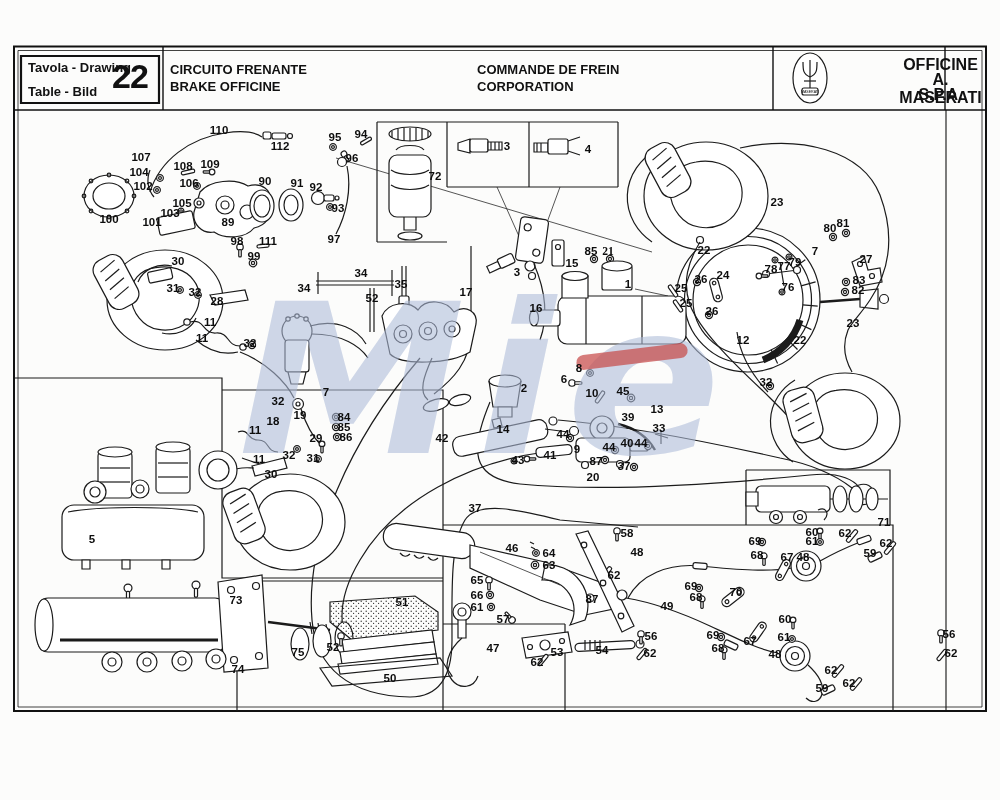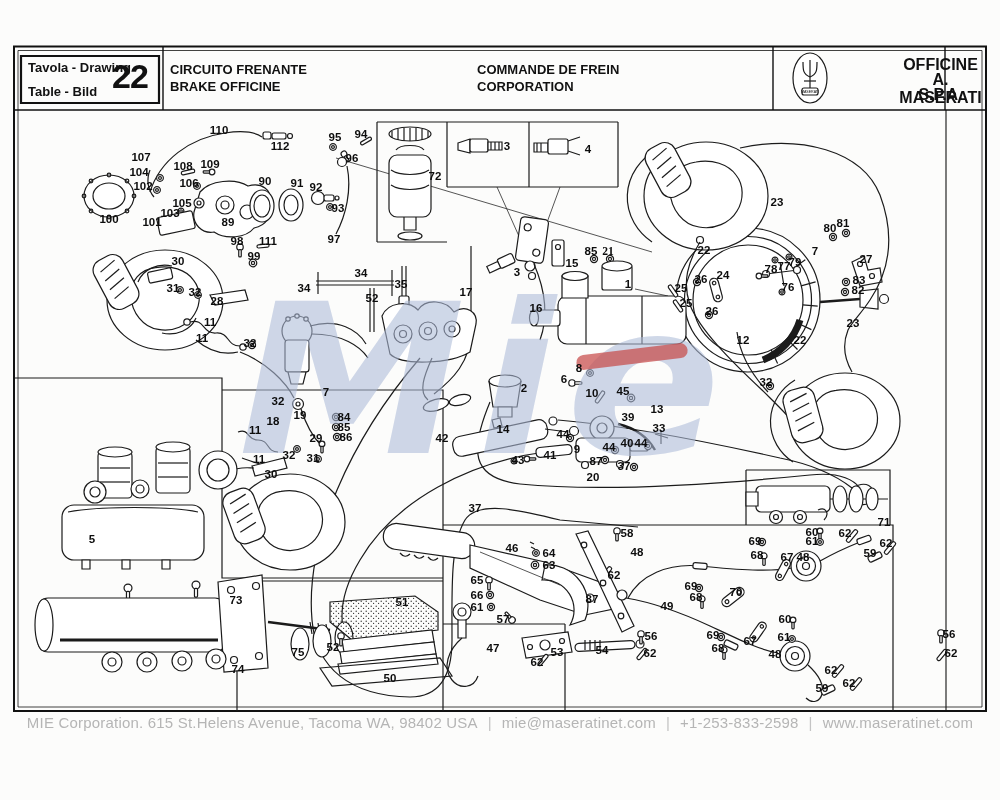--- a/index.html
+++ b/index.html
@@ -716,17 +716,14 @@
       <div class="plabel" style="left: 785px; top: 619px;">60</div>
       <div class="plabel" style="left: 784px; top: 637px;">61</div>
       <div class="plabel" style="left: 775px; top: 654px;">48</div>
       <div class="plabel" style="left: 831px; top: 670px;">62</div>
       <div class="plabel" style="left: 822px; top: 688px;">59</div>
       <div class="plabel" style="left: 849px; top: 683px;">62</div>
       <div class="plabel" style="left: 949px; top: 634px;">56</div>
       <div class="plabel" style="left: 951px; top: 653px;">62</div>
     </div>
 
-  <div id="footer">
-    <span>MIE Corporation. 615 St.Helens Avenue, Tacoma WA, 98402 USA</span><span class="sep">|</span><span>mie@maseratinet.com</span><span class="sep">|</span><span>+1-253-833-2598</span><span class="sep">|</span><span>www.maseratinet.com</span>
-  </div>
 
 </div>
 
 </body></html>

